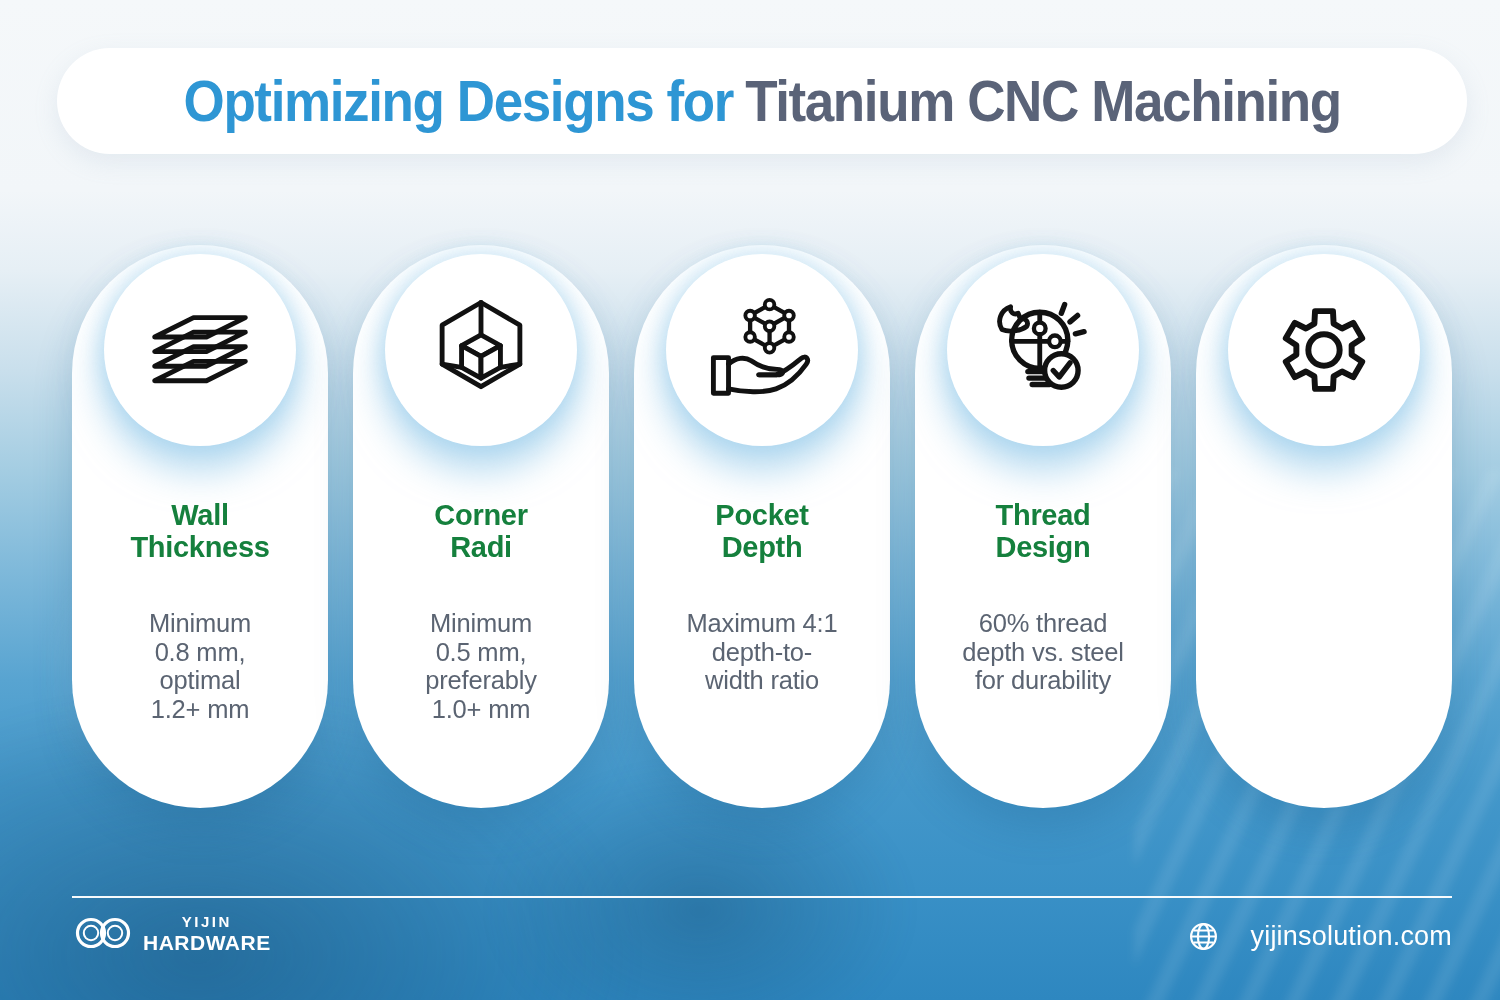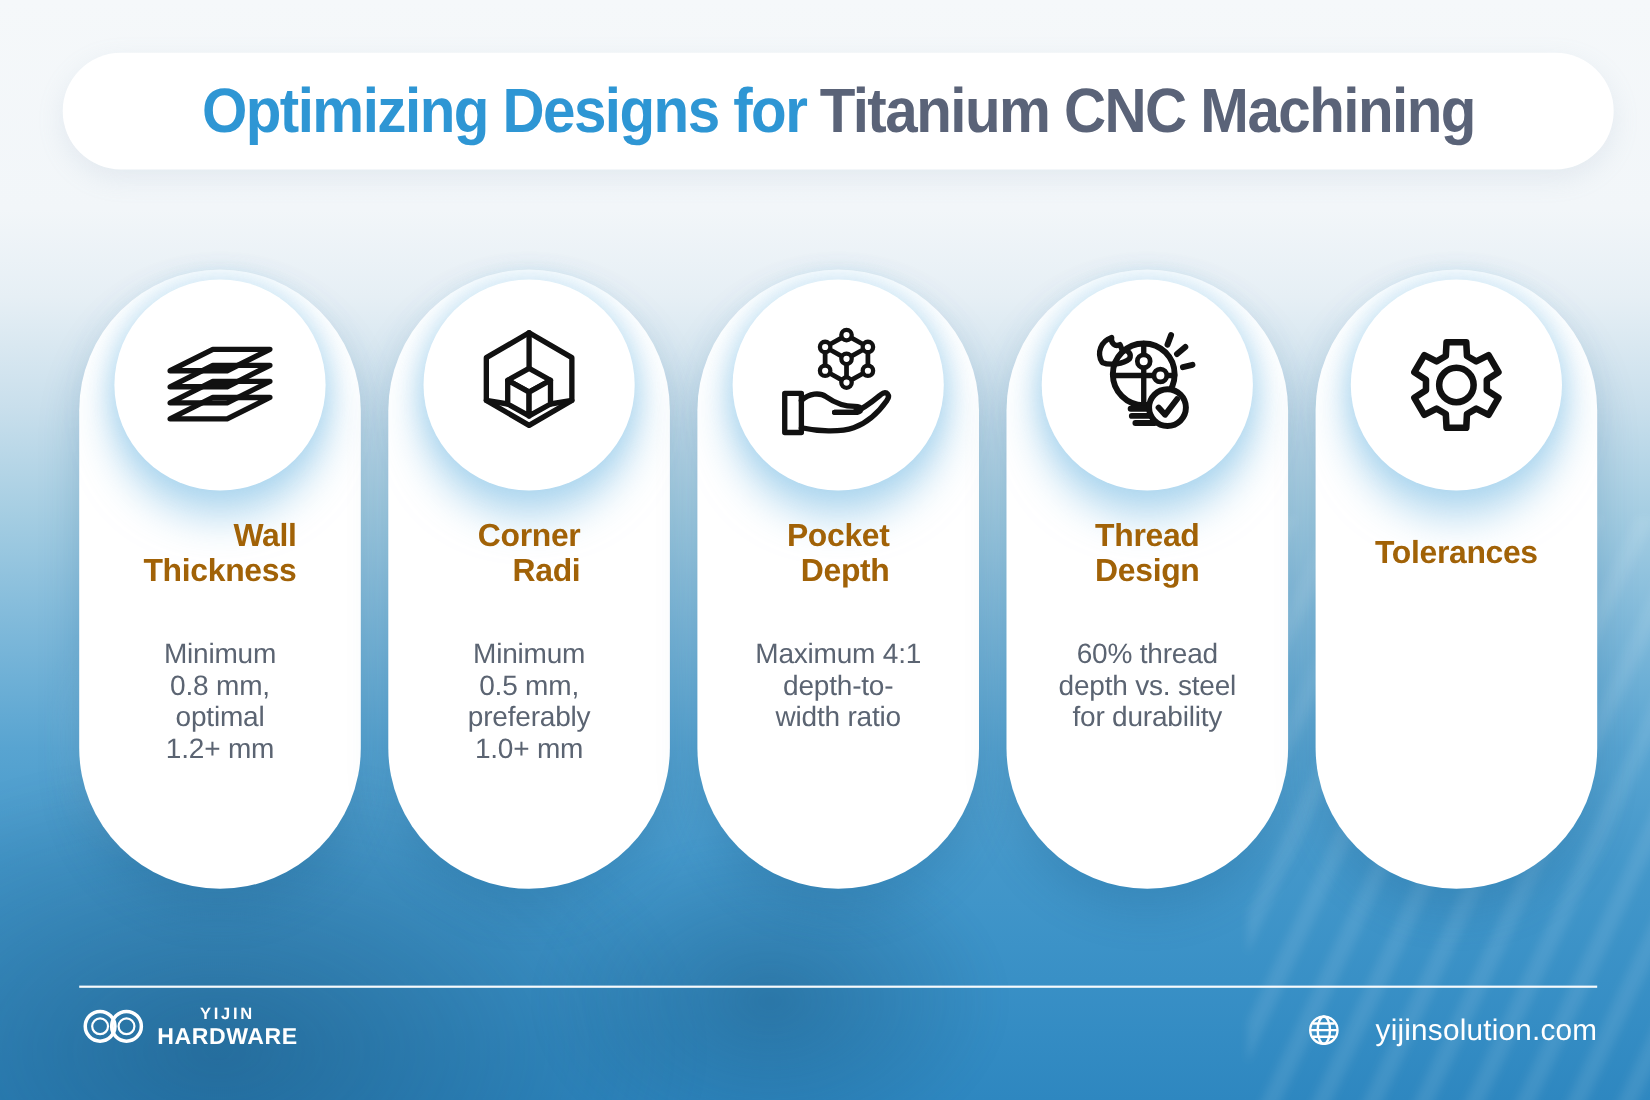--- a/index.html
+++ b/index.html
@@ -54,25 +54,25 @@
     background:#ffffff; flex:none;
     display:flex; align-items:center; justify-content:center;
     box-shadow:0 22px 36px 4px rgba(142,199,232,0.62),
                0 0 18px 5px rgba(172,215,240,0.45);
   }
   .icon-circle svg{width:108px; height:108px;}
   .ic{stroke:#111111; fill:none; stroke-linejoin:round; stroke-linecap:round;}
   .icw{stroke:#111111; fill:#ffffff; stroke-linejoin:round; stroke-linecap:round;}
 
   .card-heading{
-    margin-top:24px; min-height:66px;
+    margin-top:52px; min-height:66px;
     display:flex; align-items:center; justify-content:center;
-    text-align:right; white-space:pre-line;
+    text-align:center; white-space:pre-line;
     font-size:29px; line-height:32px; font-weight:bold;
-    letter-spacing:-0.3px; color:#a16207;
+    letter-spacing:-0.3px; color:#15803d;
   }
   .card-desc{
     margin-top:45px; text-align:center; white-space:pre-line;
     font-size:25.5px; line-height:28.5px; color:#5b6472; letter-spacing:-0.2px;
   }
 
   .footer-line{position:absolute; left:72px; right:72px; top:896px; height:2px;
     background:rgba(255,255,255,0.96);}
   .footer-left{position:absolute; left:74px; top:911px;
     display:flex; align-items:center; gap:9px; color:#ffffff;}
@@ -184,21 +184,20 @@
 for durability</div>
     </div>
 
     <div class="card">
       <div class="icon-circle">
         <svg viewBox="0 0 100 100">
           <path class="ic" stroke-width="5.5" d="M41.1,25.6 L41.7,14 L58.3,14 L58.9,25.6 L66.7,30.1 L77.1,24.8 L85.4,39.2 L75.6,45.5 L75.6,54.5 L85.4,60.8 L77.1,75.2 L66.7,69.9 L58.9,74.4 L58.3,86 L41.7,86 L41.1,74.4 L33.3,69.9 L23,75.2 L14.6,60.8 L24.4,54.5 L24.4,45.5 L14.6,39.2 L23,24.8 L33.3,30.1 Z"></path>
           <circle class="ic" stroke-width="5.5" cx="50" cy="50" r="14.5"></circle>
         </svg>
       </div>
-      <div class="card-heading">Tolerances</div>
     </div>
 
   </div>
 
   <div class="footer-line"></div>
 
   <div class="footer-left">
     <svg width="60" height="44" viewBox="0 0 60 44">
       <circle cx="17" cy="22" r="13.5" fill="none" stroke="#ffffff" stroke-width="3.2"></circle>
       <circle cx="17" cy="22" r="7.2" fill="none" stroke="#ffffff" stroke-width="2"></circle>

